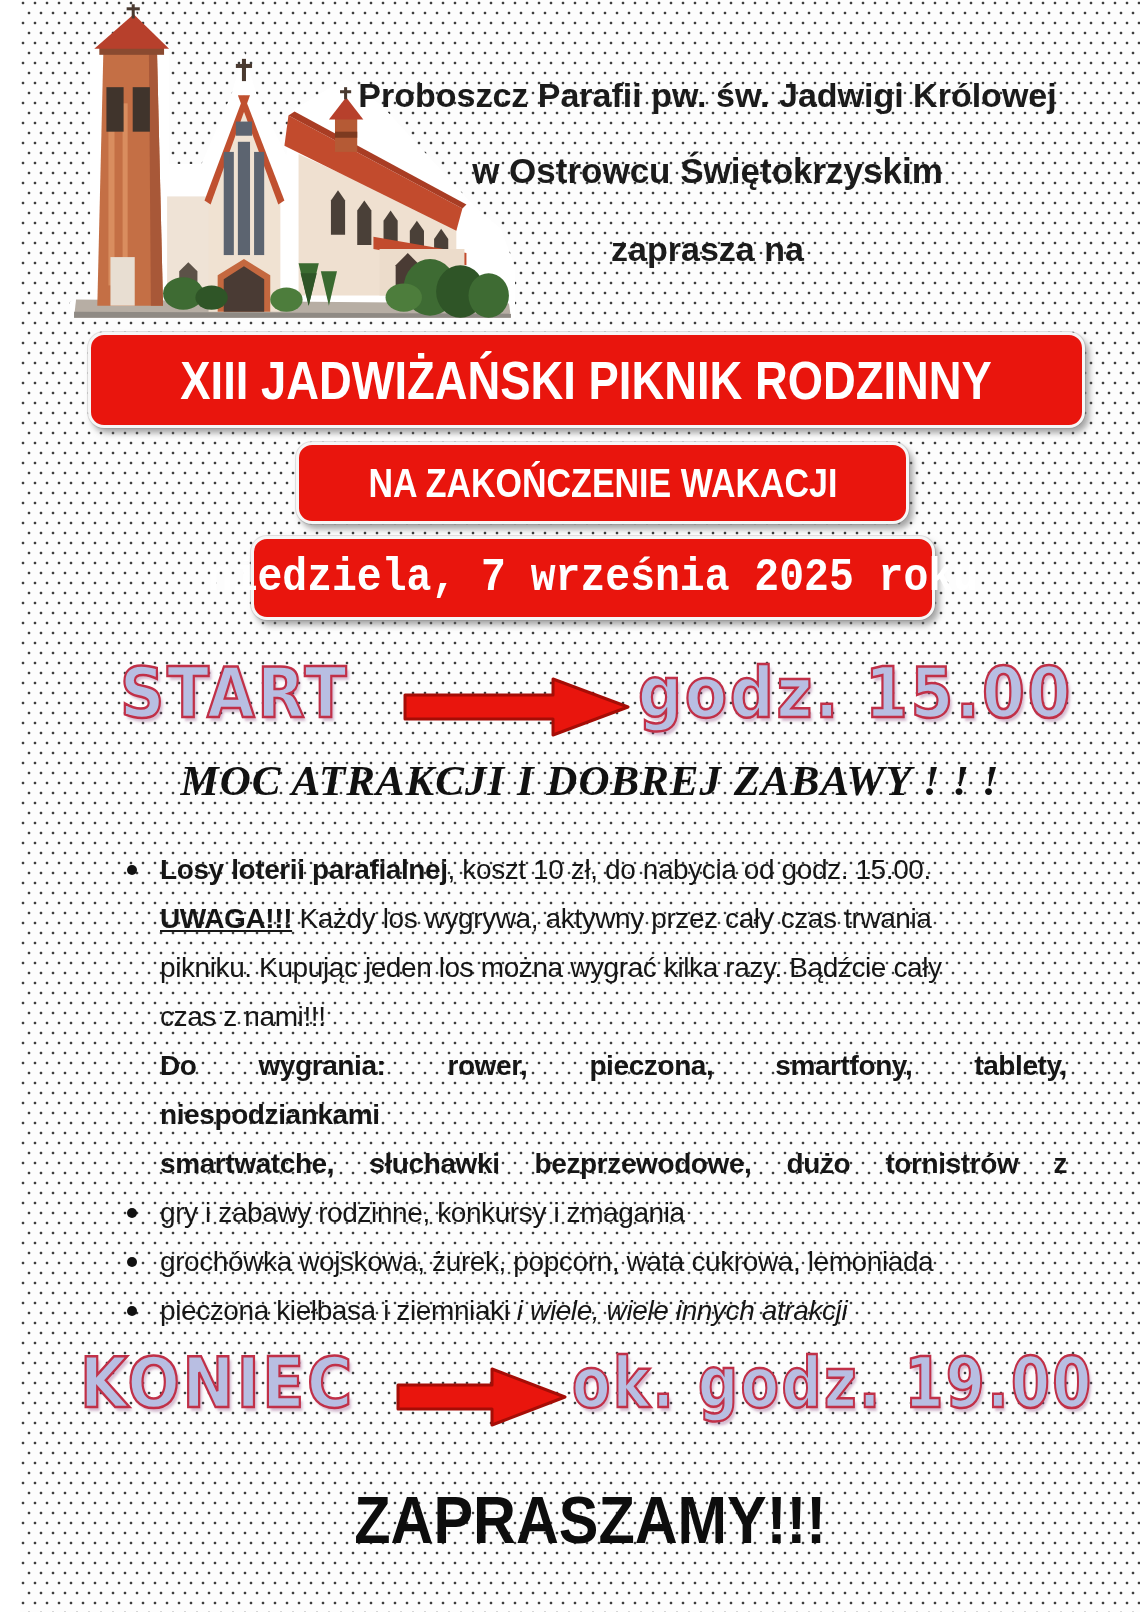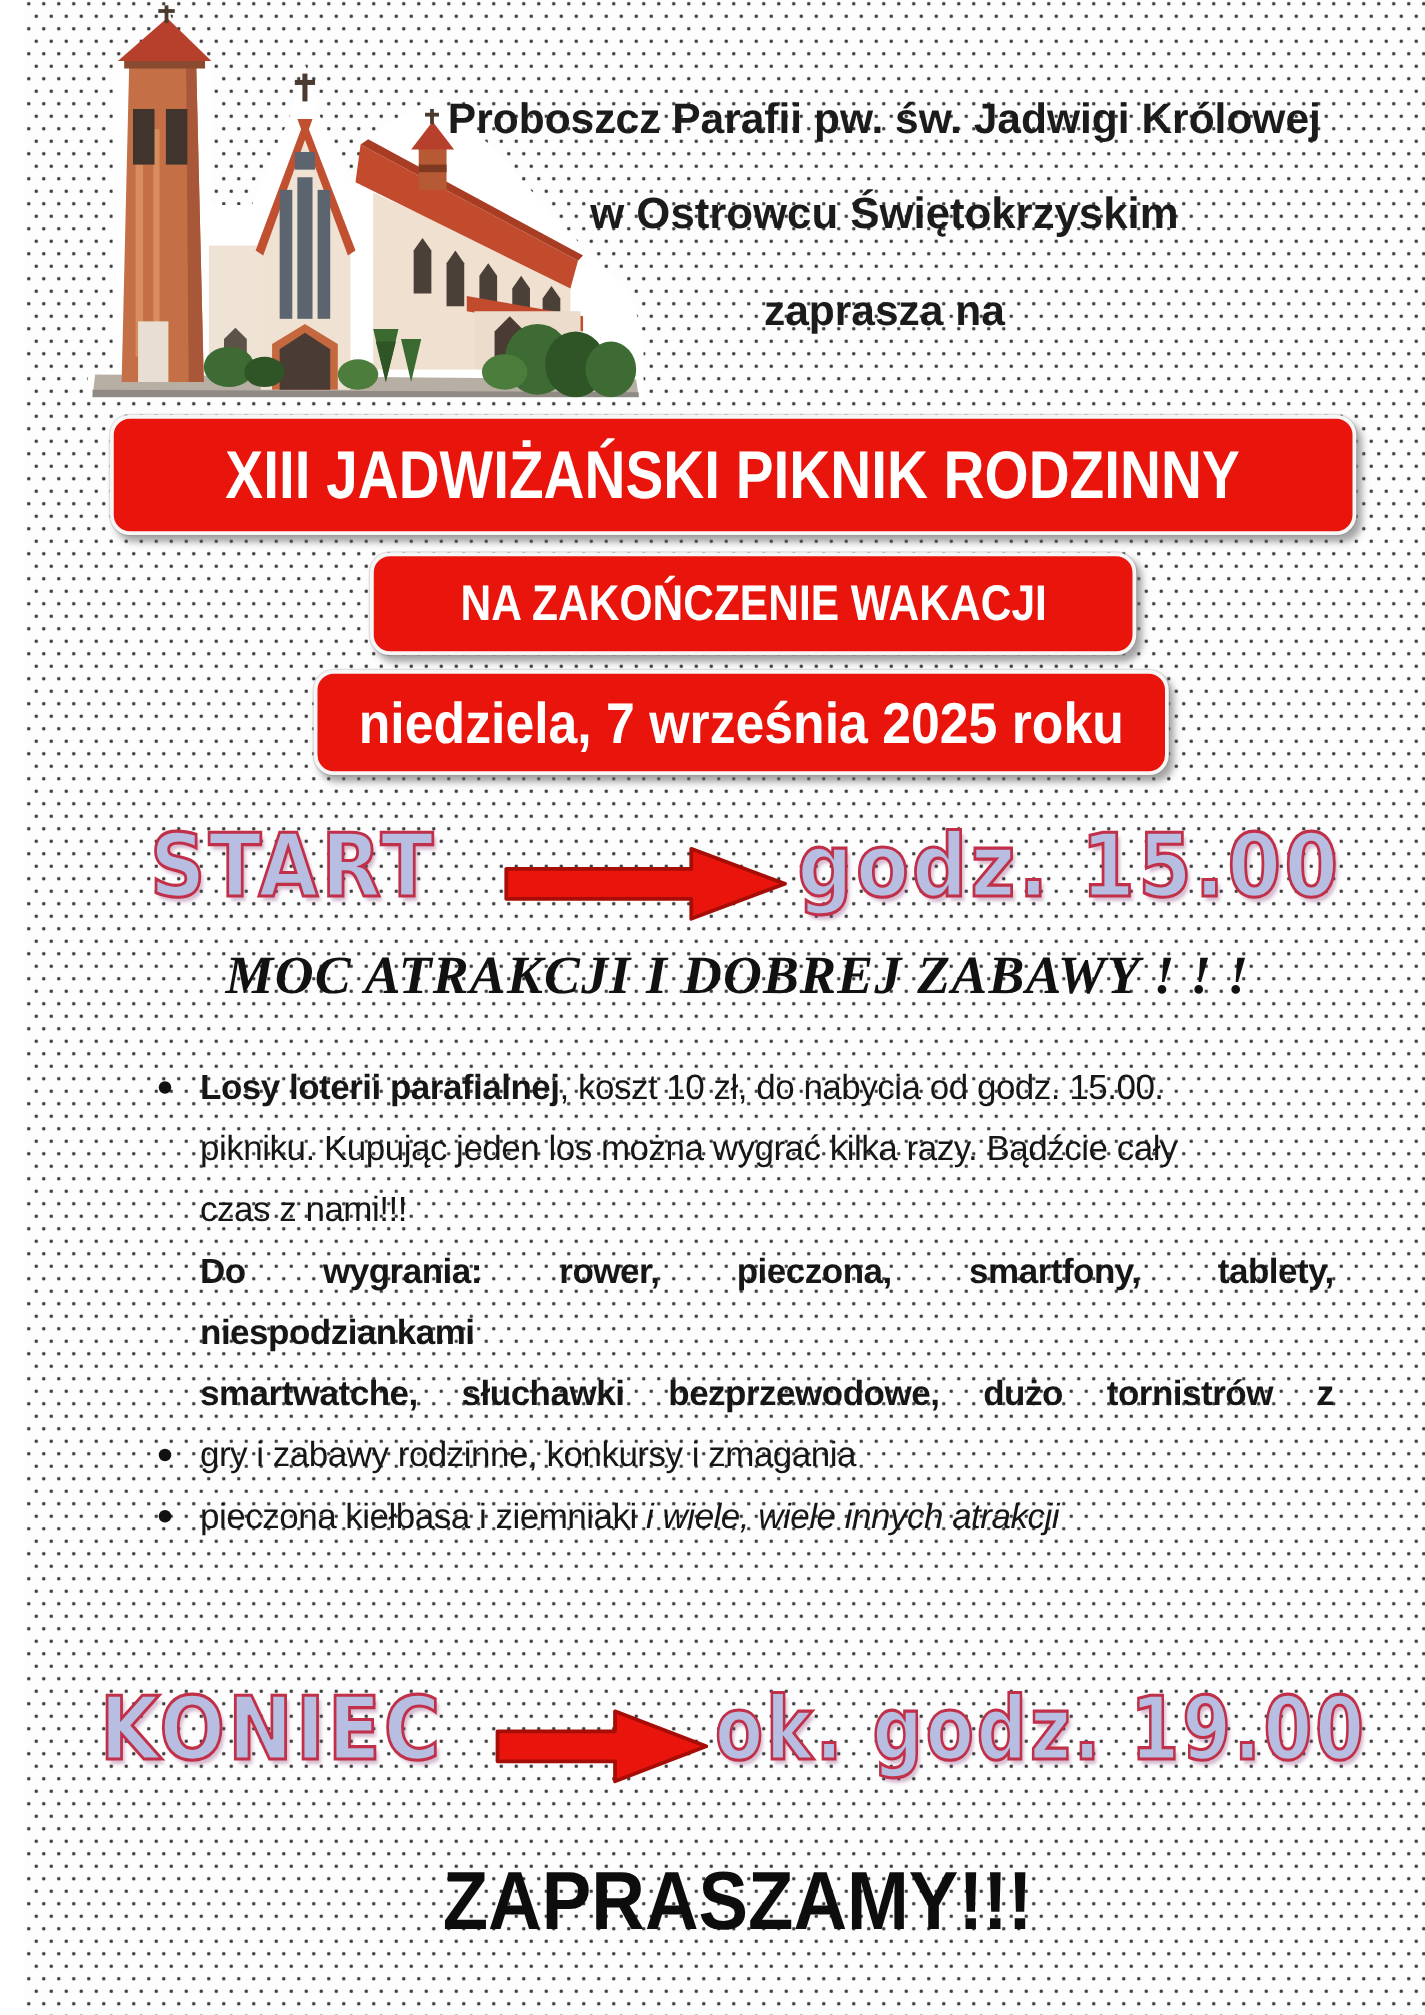--- a/index.html
+++ b/index.html
@@ -23,21 +23,21 @@
   
   .banner{
     position:absolute;background:#e9150d;color:#ffffff;
     border:3px solid #f6f6f6;border-radius:16px;
     box-shadow:4px 5px 6px rgba(105,105,105,.6), 0 0 0 1px rgba(175,175,175,.35);
     display:flex;align-items:center;justify-content:center;
     font-weight:bold;white-space:nowrap;
   }
   .banner-title{left:68px;top:332px;width:991px;height:90px;font-size:54px;}
   .banner-sub{left:276px;top:442px;width:607px;height:76px;font-size:40px;}
-  .banner-date{left:231px;top:536px;width:678px;height:78px;font-size:46px;}
+  .banner-date{left:231px;top:536px;width:678px;height:78px;font-size:46px;font-family:Liberation Mono, monospace;}
   .sq84{display:inline-block;transform:scaleX(.84);}
   .sq85{display:inline-block;transform:scaleX(.85);}
   .sq90{display:inline-block;transform:scaleX(.90);}
   
   .wordart{
     position:absolute;font-family:"DejaVu Sans", sans-serif;font-weight:700;
     font-size:70px;color:#b8bee2;-webkit-text-stroke:2.5px #c13048;
     letter-spacing:3px;white-space:nowrap;
     text-shadow:3px 4px 3px rgba(140,70,130,.35);
   }
@@ -184,29 +184,35 @@
   <div class="wordart start-time">
     <span class="wsq">godz. 15.00</span>
   </div>
 
   <div class="tagline">MOC ATRAKCJI I DOBREJ ZABAWY ! ! !</div>
 
   <div class="bullets">
     <div class="bl">
       <span class="dot"></span><span class="b">Losy loterii parafialnej</span><span>, koszt 10 zł, do nabycia od godz. 15.00.</span>
     </div>
+    <div class="bl">
+      <span class="u">UWAGA!!!</span><span> Każdy los wygrywa, aktywny przez cały czas trwania</span>
+    </div>
     <div class="bl">pikniku. Kupując jeden los można wygrać kilka razy. Bądźcie cały</div>
     <div class="bl">czas z nami!!!</div>
     <div class="bl just b">Do wygrania: rower, pieczona, smartfony, tablety,</div>
     <div class="bl b">niespodziankami</div>
     <div class="bl just b">smartwatche, słuchawki bezprzewodowe, dużo tornistrów z</div>
     <div class="bl">
       <span class="dot"></span><span>gry i zabawy rodzinne, konkursy i zmagania</span>
     </div>
     <div class="bl">
+      <span class="dot"></span><span>grochówka wojskowa, żurek, popcorn, wata cukrowa, lemoniada</span>
+    </div>
+    <div class="bl">
       <span class="dot"></span><span>pieczona kiełbasa i ziemniaki </span><span class="i">i wiele, wiele innych atrakcji</span>
     </div>
   </div>
 
   <div class="wordart end-label">
     <span class="wsq">KONIEC</span>
   </div>
   <svg class="arrow arrow-end" width="172" height="62" viewBox="0 0 172 62">
     <polygon points="2,19 96,19 96,3 169,31 96,59 96,43 2,43" fill="#e9150d" stroke="#a50d06" stroke-width="3" stroke-linejoin="round"></polygon>
   </svg>

